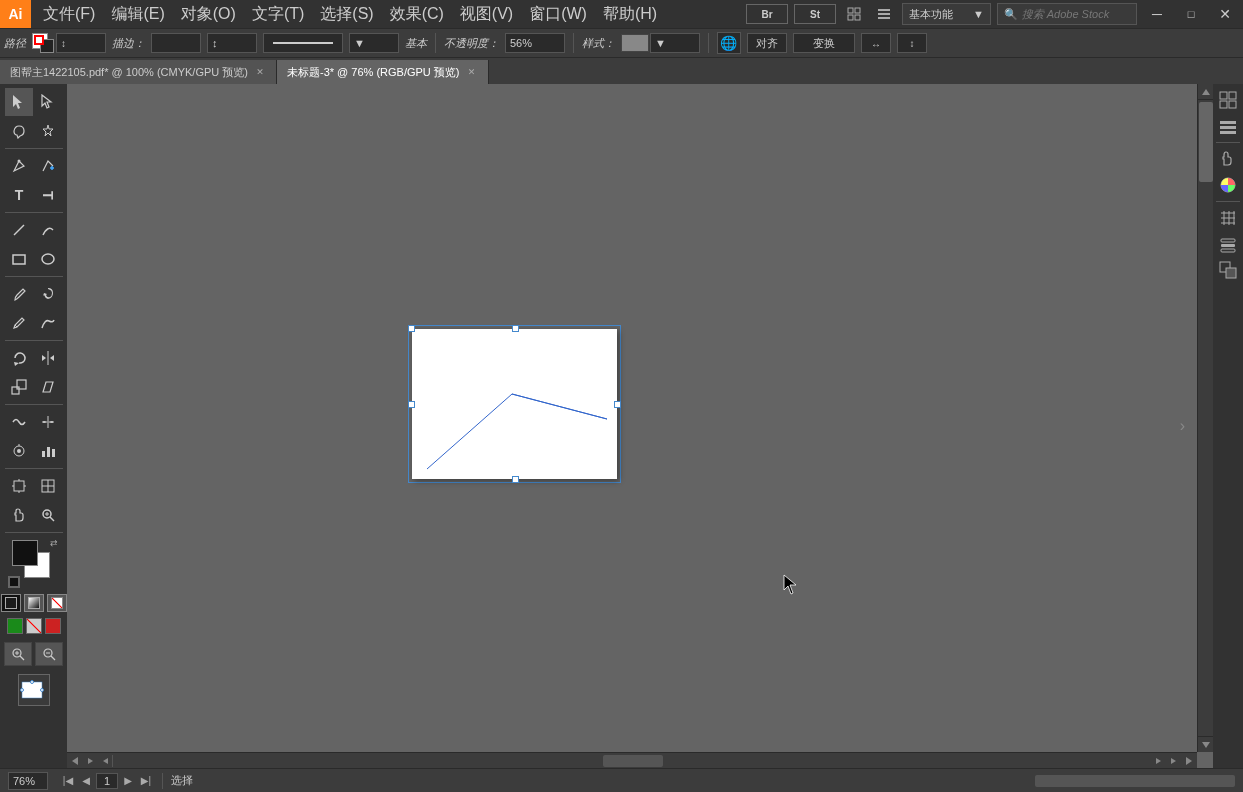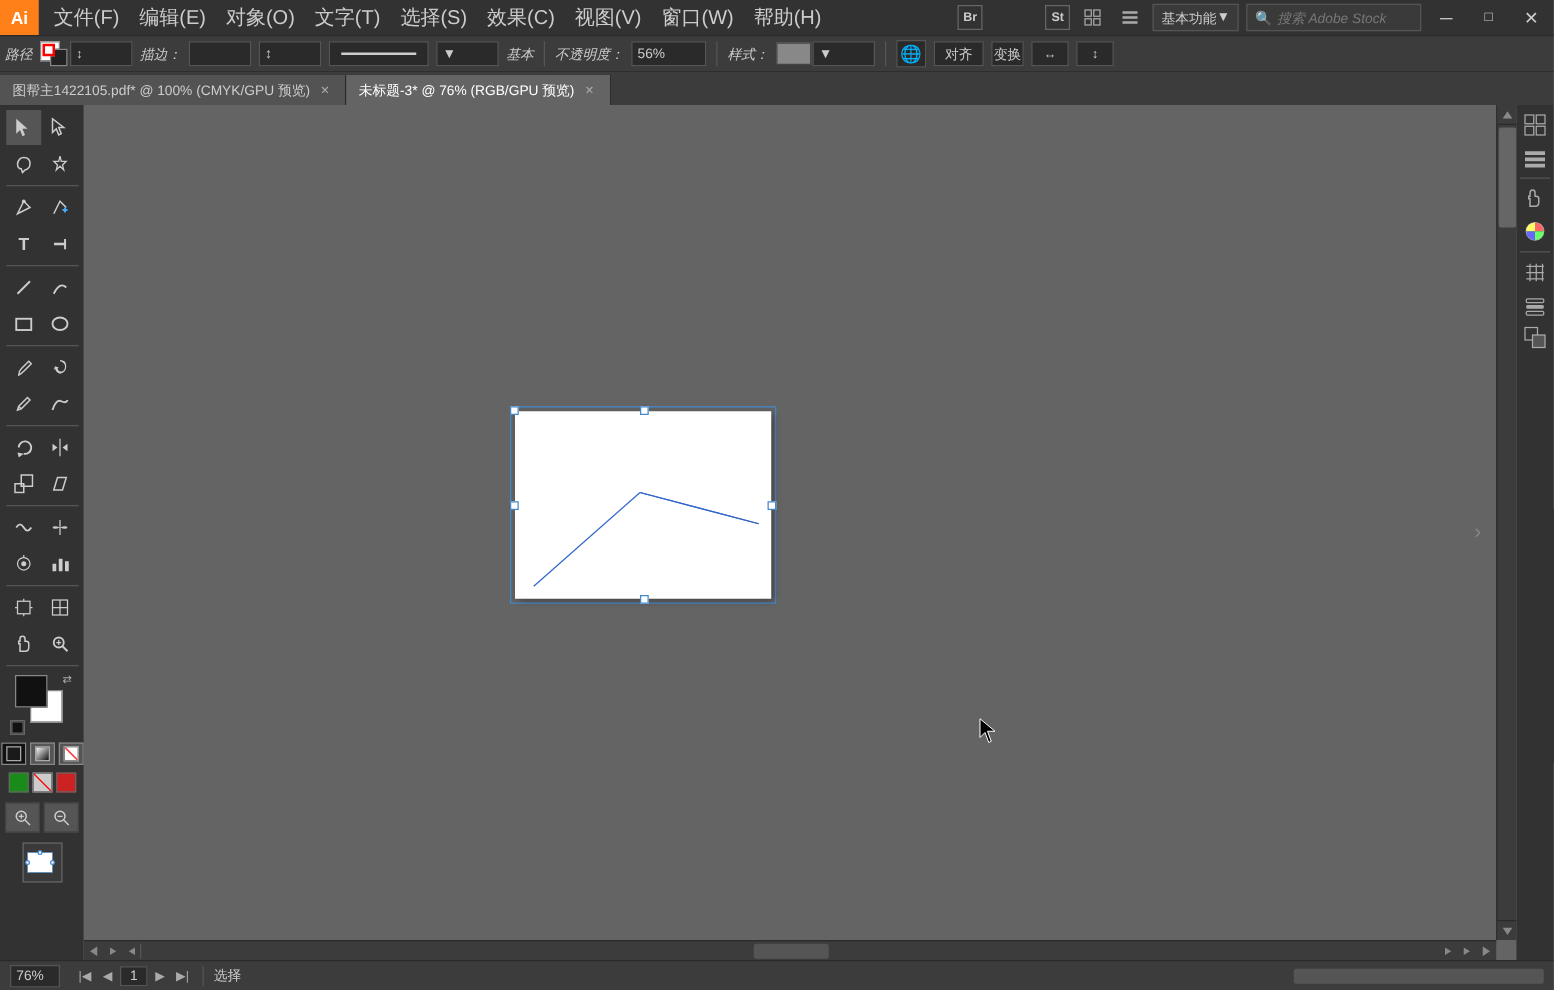--- a/index.html
+++ b/index.html
@@ -19,24 +19,24 @@
     .menu-item {
       padding: 0 8px; height: 28px; display: flex; align-items: center; color: #ccc; font-size: 16px; cursor: pointer; white-space: nowrap;
     }
     #title-right {
       display: flex; align-items: center; gap: 6px; padding-right: 4px;
     }
     .title-btn {
       width: 28px; height: 28px; display: flex; align-items: center; justify-content: center; cursor: pointer; color: #ccc;
     }
     #br-badge, #st-badge {
-      width: 20px; height: 20px; display: flex; align-items: center; justify-content: center; font-size: 10px; font-weight: bold; color: #ccc; border: 1px solid #666; cursor: pointer; margin-left: 44px;
+      width: 42px; height: 20px; display: flex; align-items: center; justify-content: center; font-size: 10px; font-weight: bold; color: #ccc; border: 1px solid #666; cursor: pointer;
     }
     #workspace-dropdown {
-      height: 22px; padding: 0 6px; background: #3a3a3a; border: 1px solid #555; color: #ccc; font-size: 11px; cursor: pointer; display: flex; align-items: center; gap: 0;
+      height: 22px; padding: 0 6px; background: #3a3a3a; border: 1px solid #555; color: #ccc; font-size: 11px; cursor: pointer; display: flex; align-items: center; gap: 20px;
     }
     #search-stock {
       width: 140px; height: 22px; background: #3a3a3a; border: 1px solid #555; color: #ccc; font-size: 11px; padding: 0 6px; display: flex; align-items: center; gap: 4px;
     }
 
     
     #optionsbar {
       width: 100%; height: 30px; background: #3c3c3c; border-top: 1px solid #2a2a2a; border-bottom: 1px solid #2a2a2a;
       display: flex; align-items: center; padding: 0 4px; gap: 6px;
     }
@@ -240,21 +240,21 @@
   <div style="display:flex;align-items:center;gap:1px;">
     <div class="opt-colorbox"></div>
     <div class="opt-dropdown" style="width:24px;">
         <span>▼</span>
       </div>
   </div>
   <div class="opt-sep"></div>
 
   <div class="opt-btn" style="width:24px;height:22px;font-size:14px;">🌐</div>
   <div class="opt-btn" style="width:40px;">对齐</div>
-  <div class="opt-btn" style="width:26px;">变换</div>
+  <div class="opt-btn" style="width:62px;">变换</div>
   <div class="opt-btn" style="width:30px;font-size:10px;">↔</div>
   <div class="opt-btn" style="width:30px;font-size:10px;">↕</div>
 </div>
 
 <div id="tabs-bar">
   <div class="tab">
     <span style="font-size:11px;">图帮主1422105.pdf* @ 100% (CMYK/GPU 预览)</span>
     <span class="tab-close">✕</span>
   </div>
   <div class="tab active">

